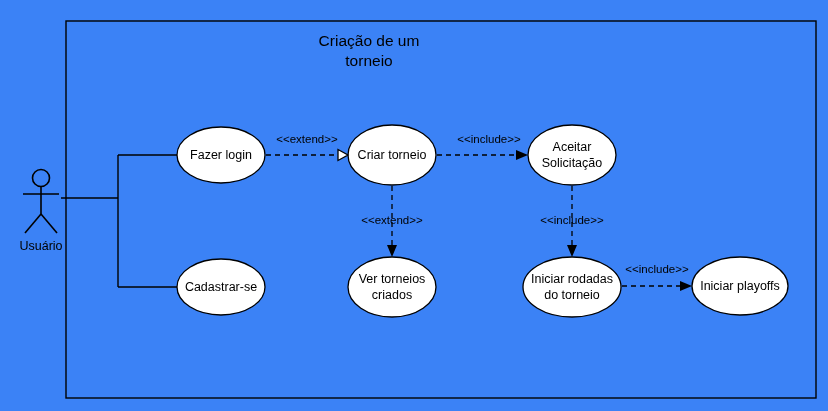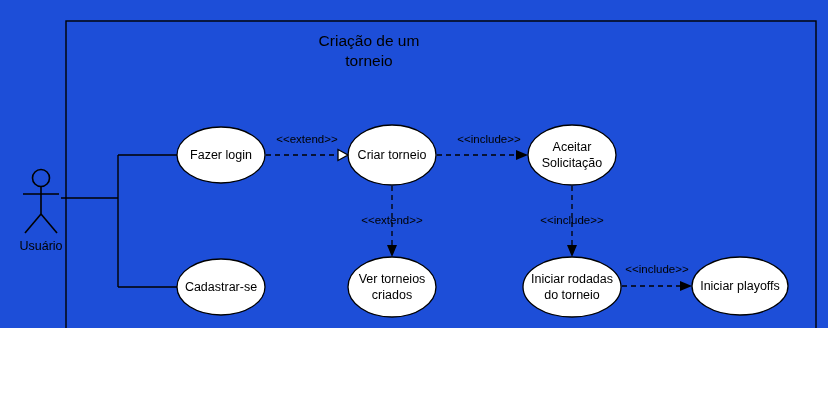--- a/index.html
+++ b/index.html
@@ -6,22 +6,22 @@
     margin: 0;
     padding: 0;
     background: #ffffff;
   }
   body {
     font-family: "Liberation Sans", sans-serif;
   }
   #canvas {
     position: relative;
     width: 828px;
-    height: 328px;
-    background: #1d4ed8;
+    height: 411px;
+    background: #3b82f6;
     overflow: hidden;
   }
   #diagram-svg {
     position: absolute;
     left: 0;
     top: 0;
     width: 828px;
     height: 411px;
   }
   .shape-line {

